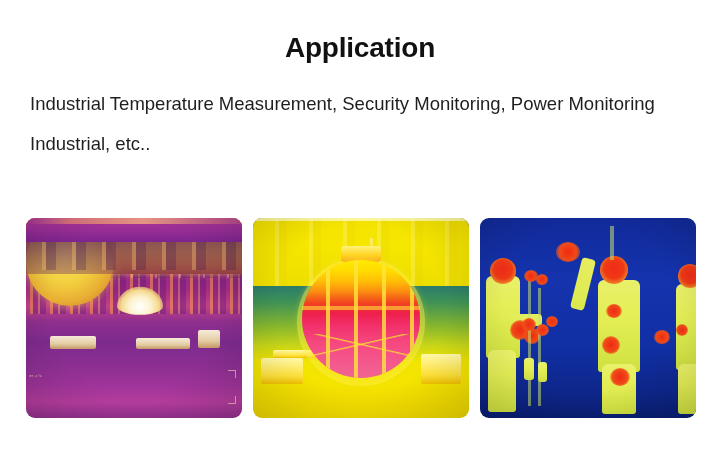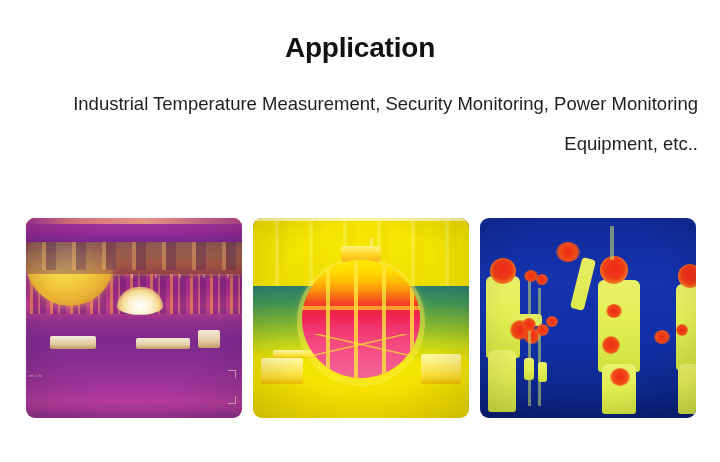--- a/index.html
+++ b/index.html
@@ -32,21 +32,20 @@
     font-family: "Liberation Sans", sans-serif;
     line-height: 36px;
   }
 
   
   .description {
     position: absolute;
     top: 84px;
     left: 30px;
     width: 668px;
-    text-align: right;
   }
   .desc-line {
     font-size: 18.5px;
     line-height: 40px;
     color: #1f1f1f;
     white-space: nowrap;
     font-family: "Liberation Sans", sans-serif;
   }
 
   
@@ -446,21 +445,21 @@
     pointer-events: none;
   }
 </style>
 </head>
 <body>
 
 <div class="page-title">Application</div>
 
 <div class="description">
   <div class="desc-line">Industrial Temperature Measurement, Security Monitoring, Power Monitoring</div>
-  <div class="desc-line">Equipment, etc..</div>
+  <div class="desc-line">Industrial, etc..</div>
 </div>
 
 <div class="gallery">
 
   <div class="thumb">
     <div class="layer t1-bg"></div>
     <div class="layer t1-clutter"></div>
     <div class="layer t1-clutter2"></div>
 
     <div class="t1-box" style="left:60px;  top:22px; width:30px; height:17px;"></div>

